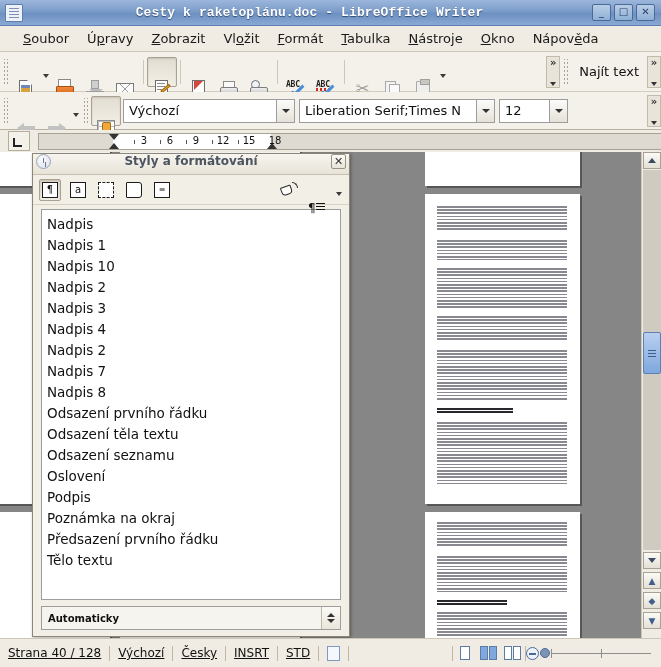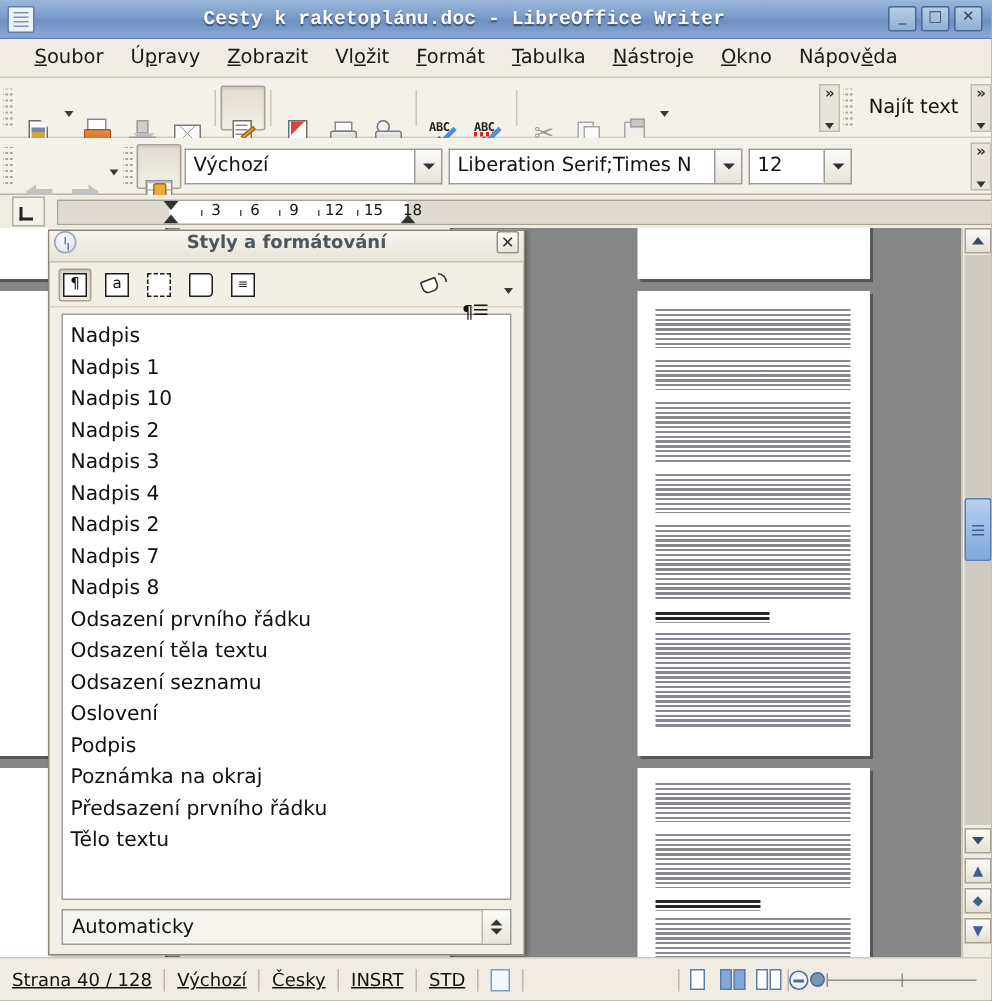--- a/index.html
+++ b/index.html
@@ -336,21 +336,21 @@
     overflow:hidden; padding:4px 0 0 0;
   }
   .srow { height:21px; line-height:21px; padding:0 5px; font-size:13.5px; color:#111;
     white-space:nowrap; }
 
   .fdlg-bottom { height:36px; display:flex; align-items:center; padding:0 8px; }
   .spin {
     flex:1; height:24px; display:flex; align-items:stretch;
     background:#f6f4ee; border:1px solid #9d9d9d;
   }
-  .spin .sv { flex:1; display:flex; align-items:center; padding:0 6px; font-size:13px; color:#111; }
+  .spin .sv { flex:1; display:flex; align-items:center; padding:0 6px; font-size:10px; color:#111;font-weight:bold; }
   .spin .sbtns { width:19px; border-left:1px solid #bfb8a8;
     display:flex; flex-direction:column; align-items:center; justify-content:center;
     background:linear-gradient(180deg,#fbfaf6,#e9e5da); }
   .spin .sbtns i { width:0;height:0;border-left:4px solid transparent;border-right:4px solid transparent; }
   .spin .sbtns i.u { border-bottom:4px solid #333; margin-bottom:2px; }
   .spin .sbtns i.d { border-top:4px solid #333; }
 </style>
 </head>
 <body>
 

